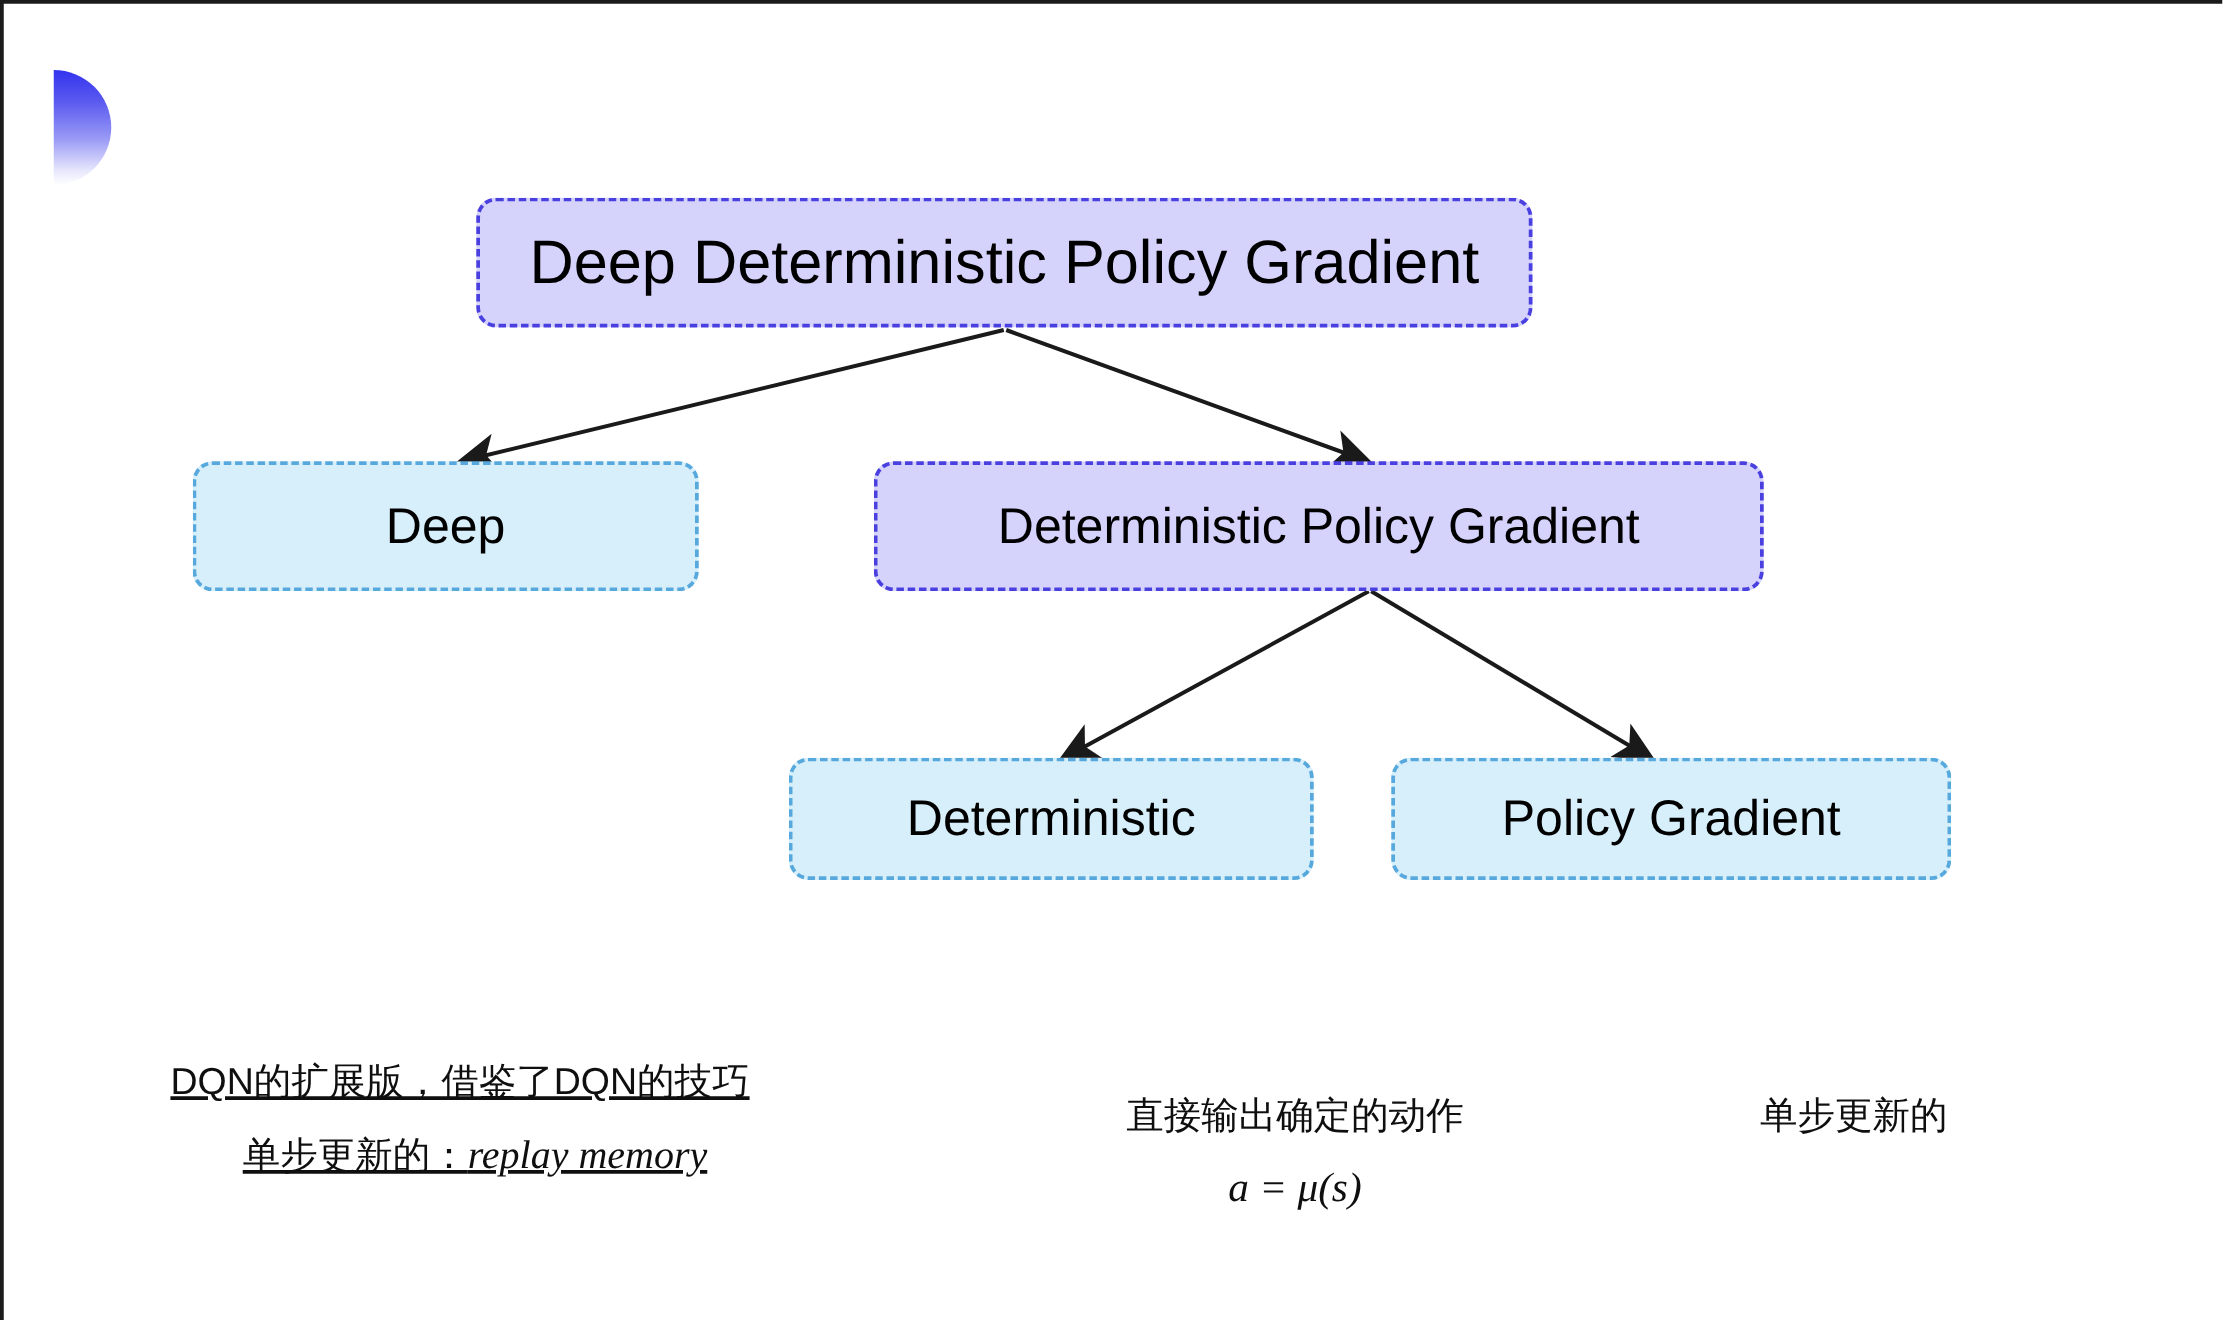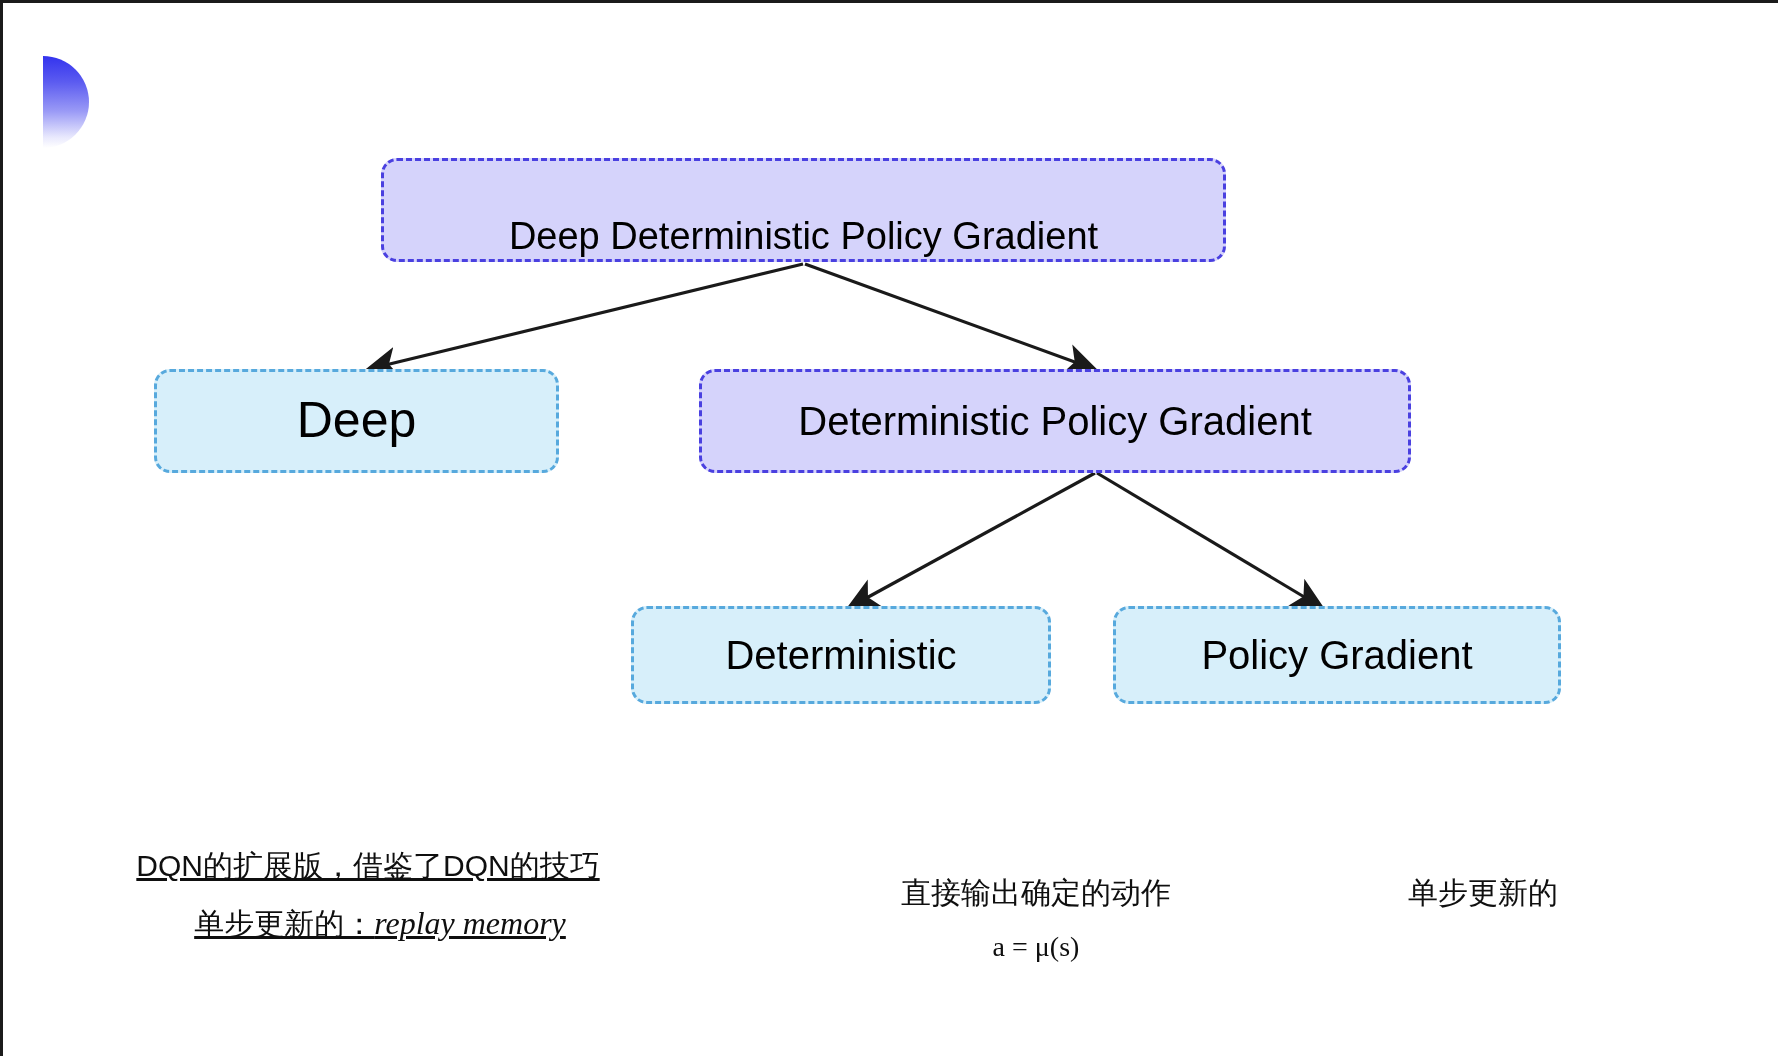--- a/index.html
+++ b/index.html
@@ -59,22 +59,22 @@
   .node.purple {
     background: #d5d3fb;
     border: 3px dashed #4a40e0;
   }
   .node.cyan {
     background: #d7effa;
     border: 3px dashed #57a9dd;
   }
   .node-label { pointer-events: none; }
 
-  #node-root   { left: 378px;  top: 155px; width: 845px;  height: 104px; font-size: 38px; align-items: flex-end; }
-  #node-deep   { left: 151px;  top: 366px; width: 405px;  height: 104px; font-size: 50px; }
+  #node-root   { left: 378px;  top: 155px; width: 845px;  height: 104px; font-size: 49px; }
+  #node-deep   { left: 151px;  top: 366px; width: 405px;  height: 104px; font-size: 40px; }
   #node-dpg    { left: 696px;  top: 366px; width: 712px;  height: 104px; font-size: 40px; }
   #node-det    { left: 628px;  top: 603px; width: 420px;  height: 98px;  font-size: 40px; }
   #node-pg     { left: 1110px; top: 603px; width: 448px;  height: 98px;  font-size: 40px; align-items: center; }
 
   
   #arrows {
     position: absolute;
     left: 0; top: 0;
     width: 1778px;
     height: 1056px;
@@ -90,21 +90,22 @@
     line-height: 1.85;
     white-space: nowrap;
   }
   .caption .ital {
     font-family: "Liberation Serif", serif;
     font-style: italic;
     font-size: 32px;
   }
   .caption .math {
     font-family: "Liberation Serif", serif;
-    font-size: 28px;
+    font-style: italic;
+    font-size: 33px;
   }
   #caption-left  { left: 130px;  top: 835px; width: 470px; text-decoration: underline; }
   #caption-mid   { left: 808px;  top: 862px; width: 450px; }
   #caption-right { left: 1290px; top: 862px; width: 380px; }
   .cap-line { display: block; }
   .cap-indent { padding-left: 24px; }
 </style>
 </head>
 <body>
 

